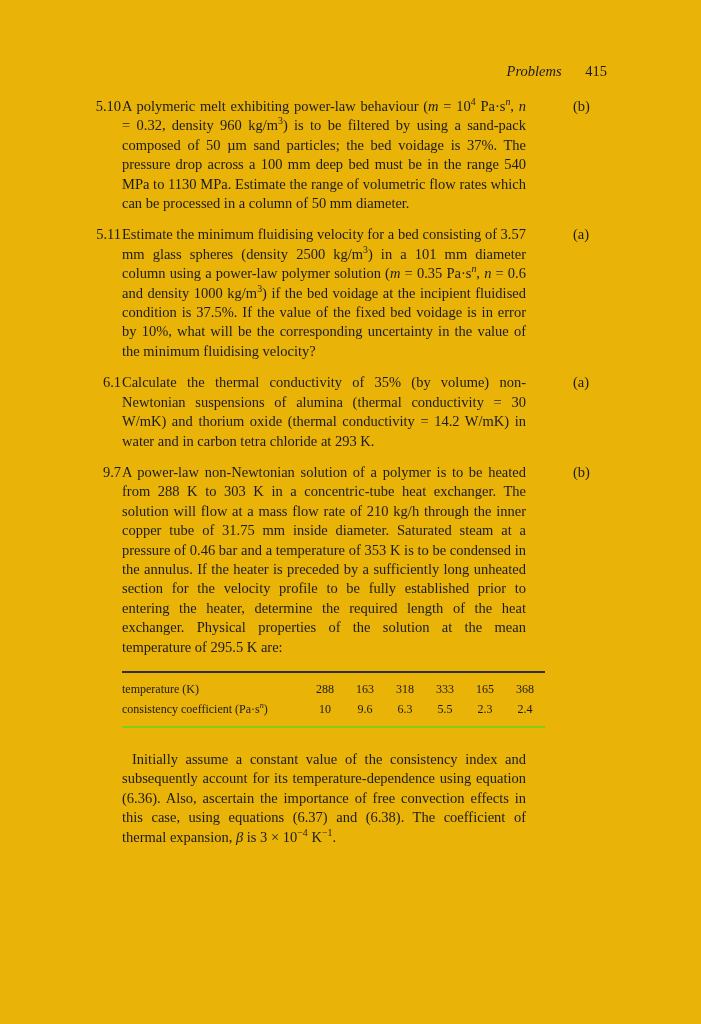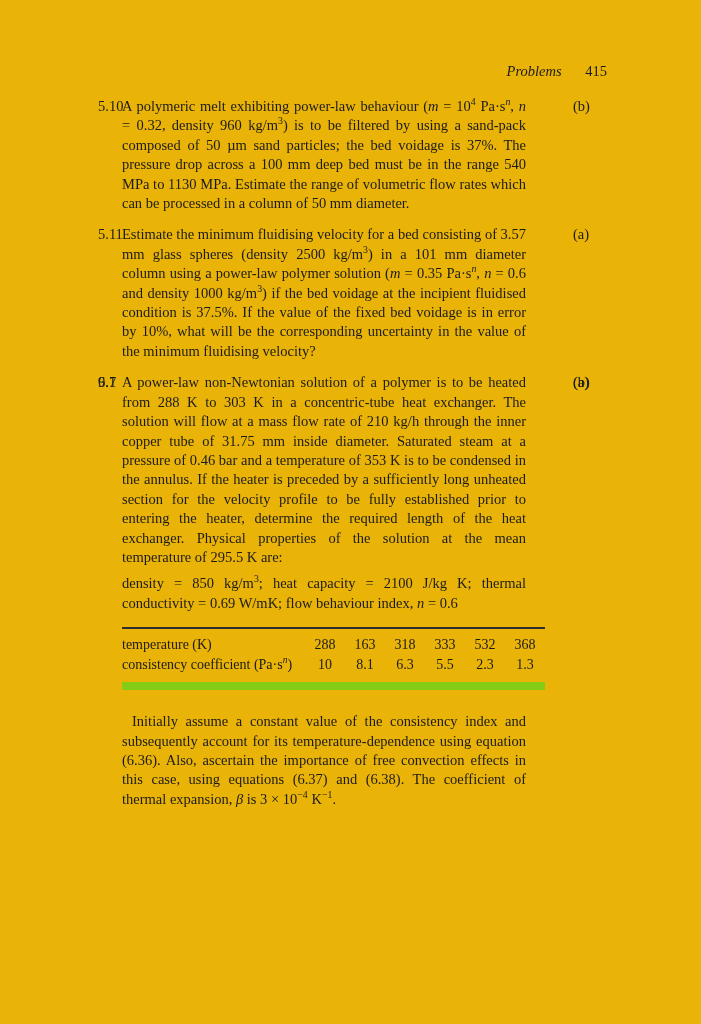--- a/index.html
+++ b/index.html
@@ -37,24 +37,24 @@
     font-size: 14.5px;
     line-height: 19.4px;
   }
   .problem {
     position: relative;
     padding-left: 42px;
     margin-bottom: 12px;
   }
   .prob-num {
     position: absolute;
-    left: 18px;
+    left: 4px;
     top: 0;
     width: 37px;
-    text-align: left;
+    text-align: right;
   }
   .marker {
     position: absolute;
     left: 493px;
     top: 0;
   }
   .prob-body {
     width: 404px;
     text-align: justify;
   }
@@ -71,22 +71,22 @@
     vertical-align: super;
     font-size: 0.68em;
     line-height: 0;
   }
 
   table.data-table {
     border-collapse: collapse;
     width: 423px;
     margin: 14px 0 22px 0;
     border-top: 2px solid #2e2e2e;
-    border-bottom: 8px solid #84cc16;
-    font-size: 14px;
+    border-bottom: 2px solid #84cc16;
+    font-size: 12px;
   }
   table.data-table td {
     padding: 0;
     line-height: 20px;
     white-space: nowrap;
   }
   table.data-table tr.first td { padding-top: 6px; }
   table.data-table tr.last td { padding-bottom: 7px; }
   td.lbl { width: 183px; text-align: left; }
   td.val { width: 40px; text-align: center; }
@@ -115,48 +115,50 @@
       <span class="prob-num">5.11</span>
       <span class="marker">(a)</span>
       <div class="prob-body">
         <p class="para"><span>Estimate the minimum fluidising velocity for a bed consisting of 3.57 mm glass spheres (density 2500 kg/m</span><span class="seg-sup">3</span><span>) in a 101 mm diameter column using a power-law polymer solution (</span><span class="seg-i">m</span><span> = 0.35 Pa·s</span><span class="seg-i seg-sup">n</span><span>, </span><span class="seg-i">n</span><span> = 0.6 and density 1000 kg/m</span><span class="seg-sup">3</span><span>) if the bed voidage at the incipient fluidised condition is 37.5%. If the value of the fixed bed voidage is in error by 10%, what will be the corresponding uncertainty in the value of the minimum fluidising velocity?</span></p>
       </div>
     </section>
 
     <section class="problem">
       <span class="prob-num">6.1</span>
       <span class="marker">(a)</span>
+      <div class="prob-body">
+        <p class="para"><span>Calculate the thermal conductivity of 35% (by volume) non-Newtonian suspensions of alumina (thermal conductivity = 30 W/mK) and thorium oxide (thermal conductivity = 14.2 W/mK) in water and in carbon tetra chloride at 293 K.</span></p>
+      </div>
     </section>
 
     <section class="problem">
       <span class="prob-num">9.7</span>
       <span class="marker">(b)</span>
       <div class="prob-body">
         <p class="para"><span>A power-law non-Newtonian solution of a polymer is to be heated from 288 K to 303 K in a concentric-tube heat exchanger. The solution will flow at a mass flow rate of 210 kg/h through the inner copper tube of 31.75 mm inside diameter. Saturated steam at a pressure of 0.46 bar and a temperature of 353 K is to be condensed in the annulus. If the heater is preceded by a sufficiently long unheated section for the velocity profile to be fully established prior to entering the heater, determine the required length of the heat exchanger. Physical properties of the solution at the mean temperature of 295.5 K are:</span></p>
-        <p class="para block-para"><span>density = 850 kg/m</span><span class="seg-sup">3</span><span>; heat capacity = 2100 J/kg K; thermal conductivity = 0.69 W/mK; flow behaviour index, </span><span class="seg-i">n</span><span> = 0.6</span></p>
 
         <table class="data-table">
           <tbody>
               <tr class="first">
             <td class="lbl"><span>temperature (K)</span></td>
             <td class="val">288</td>
             <td class="val">163</td>
             <td class="val">318</td>
             <td class="val">333</td>
-            <td class="val">532</td>
+            <td class="val">165</td>
             <td class="val">368</td>
           </tr>
           <tr class="last">
             <td class="lbl"><span>consistency coefficient (Pa·s</span><span class="seg-i seg-sup">n</span><span>)</span></td>
             <td class="val">10</td>
-            <td class="val">8.1</td>
+            <td class="val">9.6</td>
             <td class="val">6.3</td>
             <td class="val">5.5</td>
             <td class="val">2.3</td>
-            <td class="val">1.3</td>
+            <td class="val">2.4</td>
           </tr>
         </tbody>
           </table>
 
         <p class="para closing"><span>Initially assume a constant value of the consistency index and subsequently account for its temperature-dependence using equation (6.36). Also, ascertain the importance of free convection effects in this case, using equations (6.37) and (6.38). The coefficient of thermal expansion, </span><span class="seg-i">β</span><span> is 3 × 10</span><span class="seg-sup">−4</span><span> K</span><span class="seg-sup">−1</span><span>.</span></p>
       </div>
     </section>
 
   </div>
 </div>

